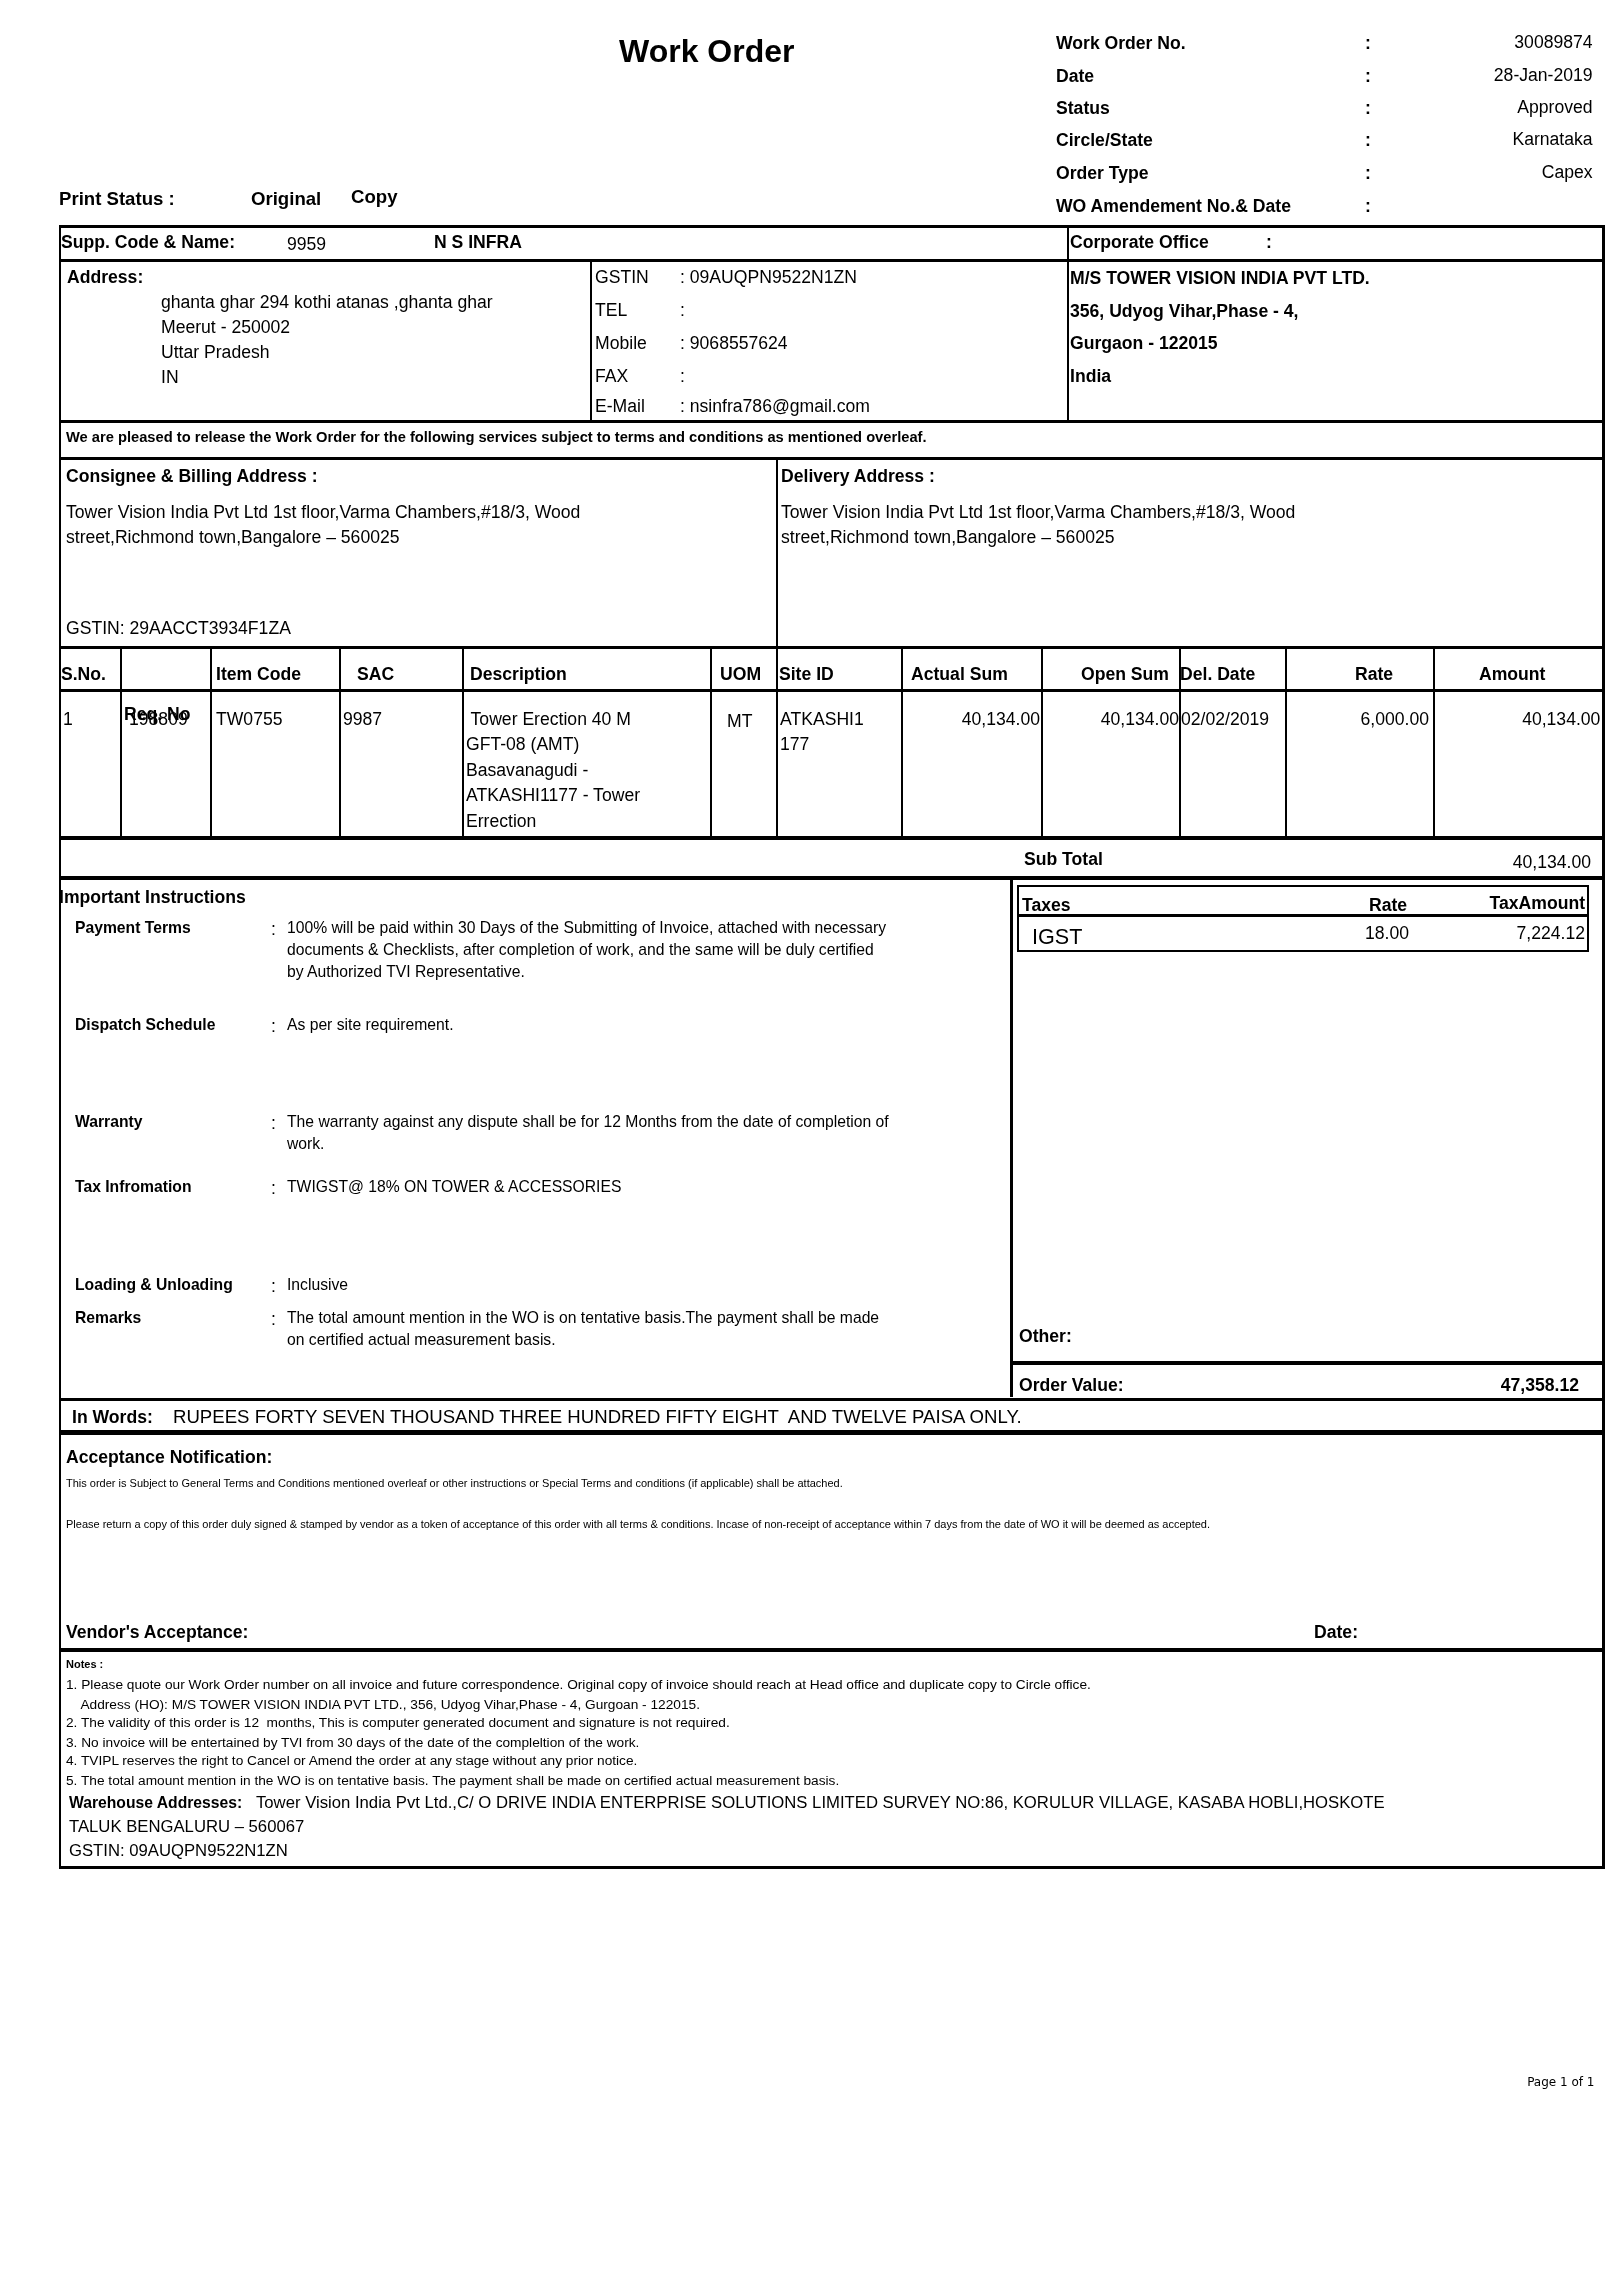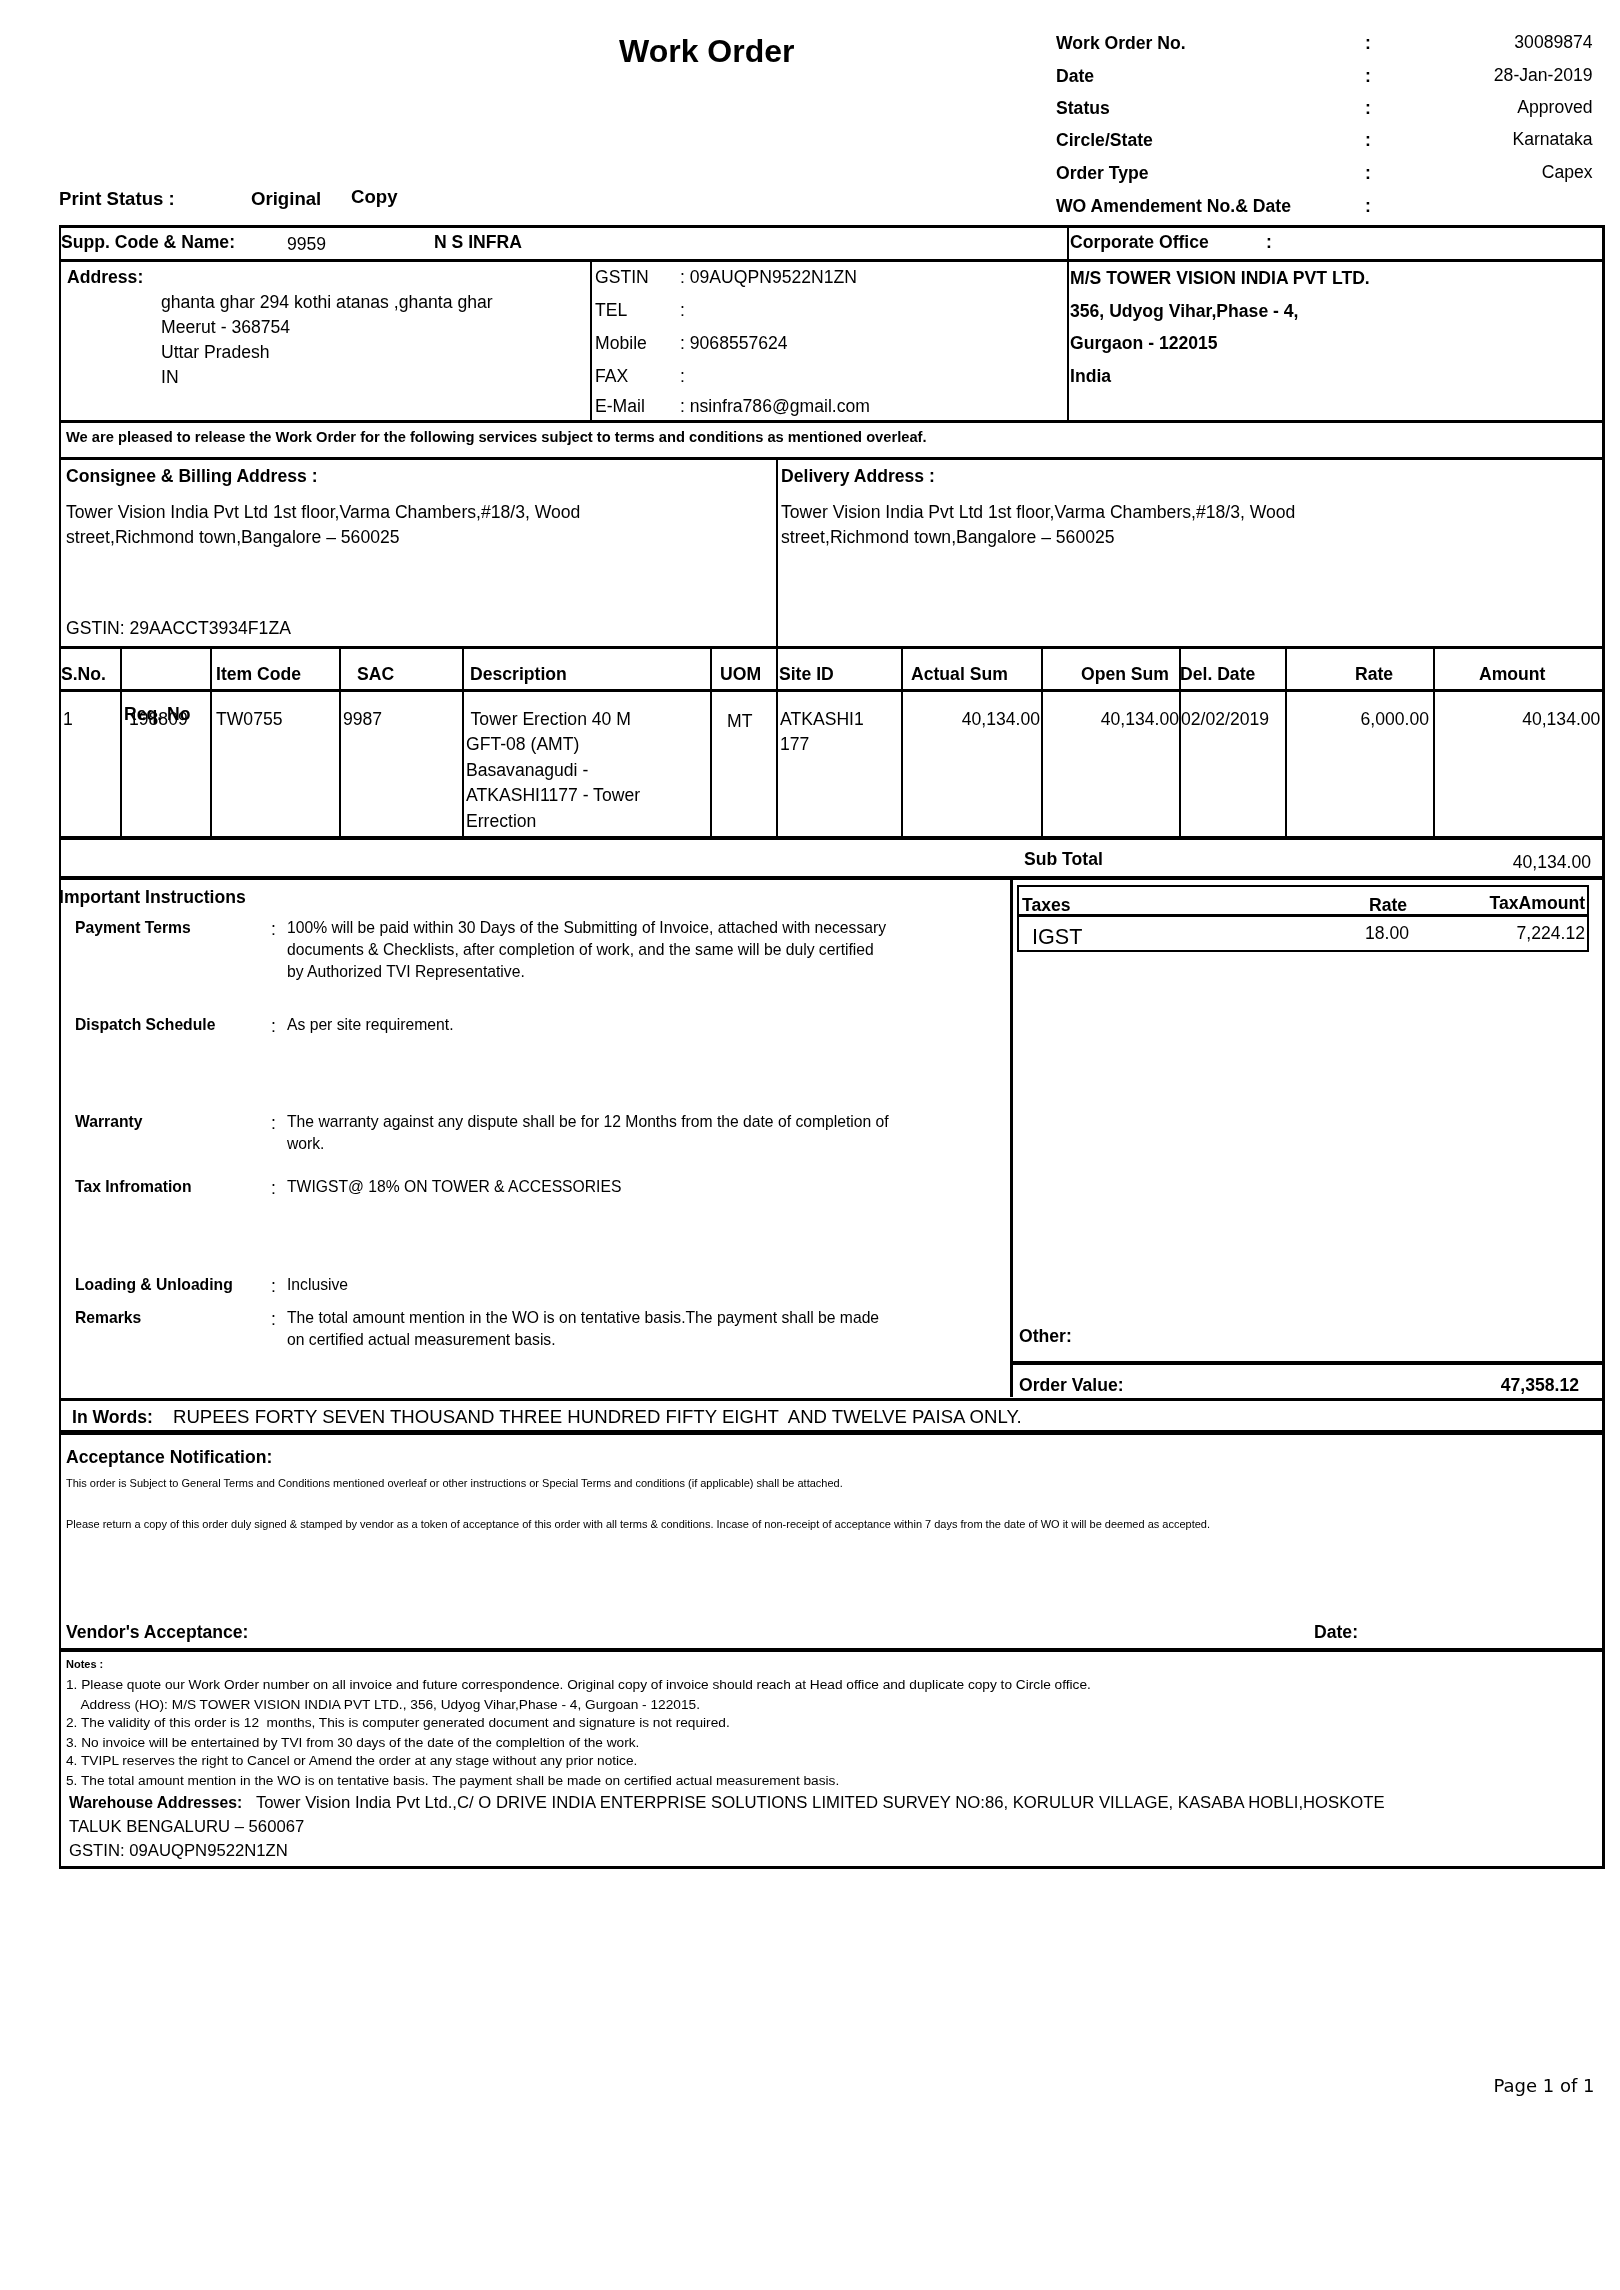--- a/index.html
+++ b/index.html
@@ -70,21 +70,21 @@
 
 <div class="line" style="left:1067px;top:225px;width:2px;height:196px;"></div>
 <div class="abs b f18" style="left:1070px;top:232px;">Corporate Office</div>
 <div class="abs b f18" style="left:1266px;top:232px;">:</div>
 
 <div class="line" style="left:59px;top:259px;width:1545px;height:2.9px;"></div>
 
 <div class="abs b f18" style="left:67px;top:267px;">Address:</div>
 <div>
   <div class="abs f18" style="left:161px;top:292px;">ghanta ghar  294 kothi atanas ,ghanta ghar</div>
-  <div class="abs f18" style="left:161px;top:317px;">Meerut - 368754</div>
+  <div class="abs f18" style="left:161px;top:317px;">Meerut - 250002</div>
   <div class="abs f18" style="left:161px;top:342px;">Uttar Pradesh</div>
   <div class="abs f18" style="left:161px;top:367px;">IN</div>
 </div>
 
 <div class="line" style="left:590px;top:259px;width:2px;height:163px;"></div>
 
 <div>
   <div class="abs f18" style="left:595px;top:267px;">GSTIN</div>
   <div class="abs f18" style="left:680px;top:267px;">: 09AUQPN9522N1ZN</div>
   <div class="abs f18" style="left:595px;top:300px;">TEL</div>
@@ -266,14 +266,14 @@
   <div class="abs f14" style="left:66px;top:1735px;white-space:pre;">3. No invoice will be entertained by TVI from 30 days of the date of the compleltion of the work.</div>
   <div class="abs f14" style="left:66px;top:1753px;white-space:pre;">4. TVIPL reserves the right to Cancel or Amend the order at any stage without any prior notice.</div>
   <div class="abs f14" style="left:66px;top:1773px;white-space:pre;">5. The total amount mention in the WO is on tentative basis. The payment shall be made on certified actual measurement basis.</div>
 
   <div class="abs b f16" style="left:69px;top:1794px;">Warehouse Addresses:</div>
   <div class="abs f17" style="left:256px;top:1793px;">Tower Vision India Pvt Ltd.,C/ O DRIVE INDIA ENTERPRISE SOLUTIONS LIMITED SURVEY NO:86, KORULUR VILLAGE, KASABA HOBLI,HOSKOTE</div>
   <div class="abs f17" style="left:69px;top:1817px;">TALUK BENGALURU – 560067</div>
   <div class="abs f17" style="left:69px;top:1841px;">GSTIN: 09AUQPN9522N1ZN</div>
 </div>
 
-<div class="abs" style="right:25.5px;top:2075px;font-size:18px;font-family:'DejaVu Sans',sans-serif;">Page 1 of 1</div>
+<div class="abs" style="right:25.5px;top:2075px;font-size:12px;font-family:'DejaVu Sans',sans-serif;">Page 1 of 1</div>
 
 
 </body></html>

